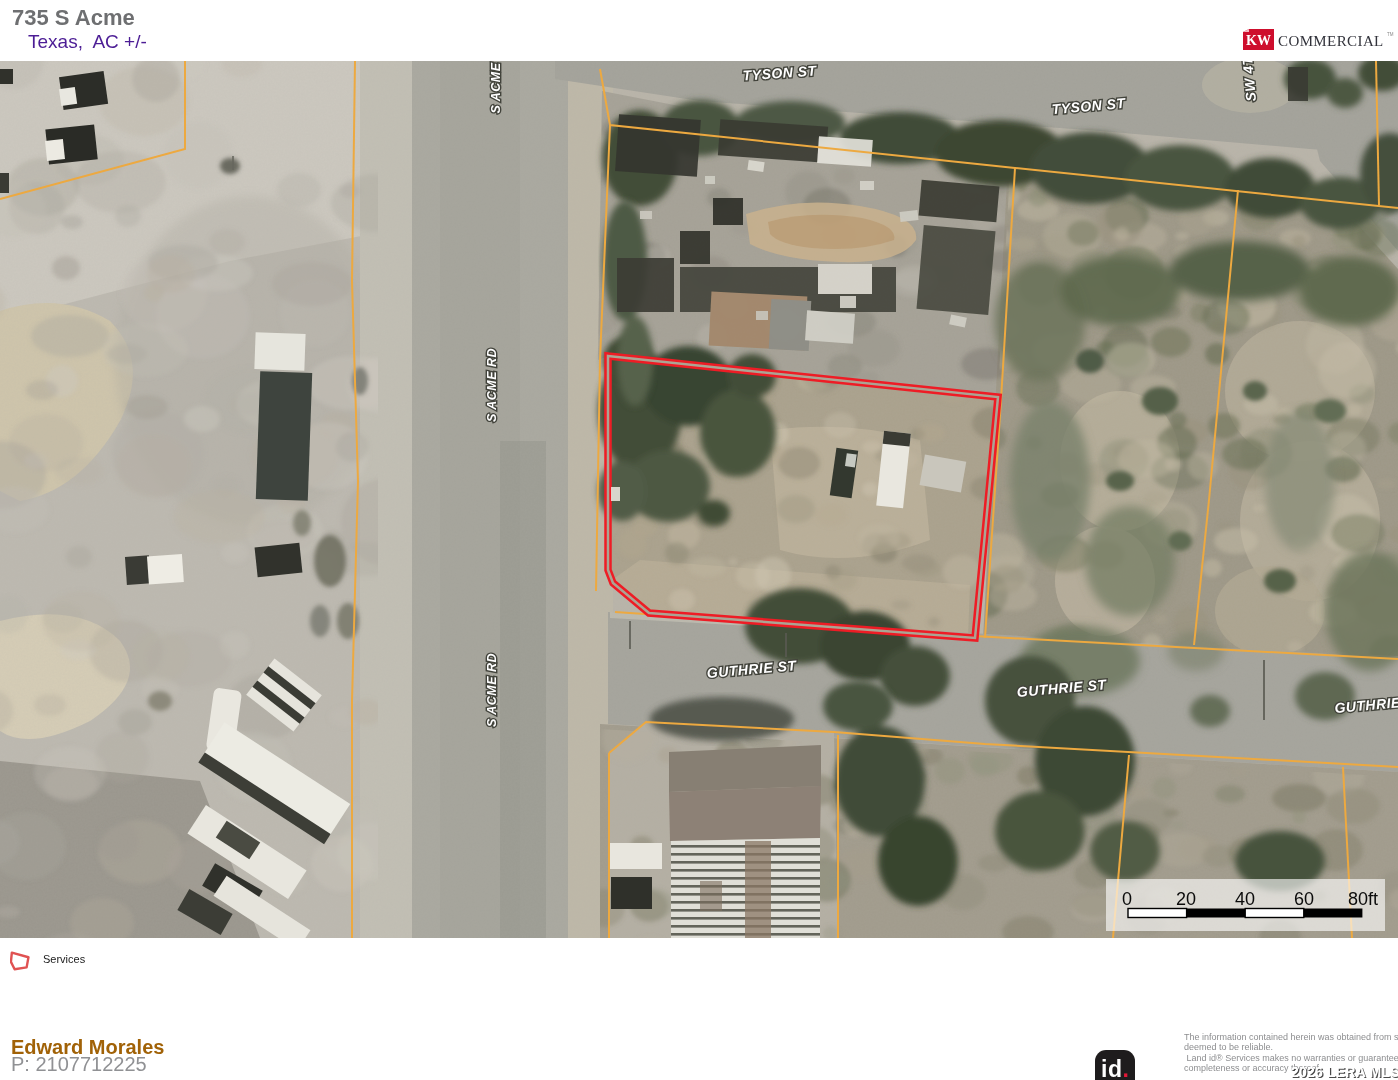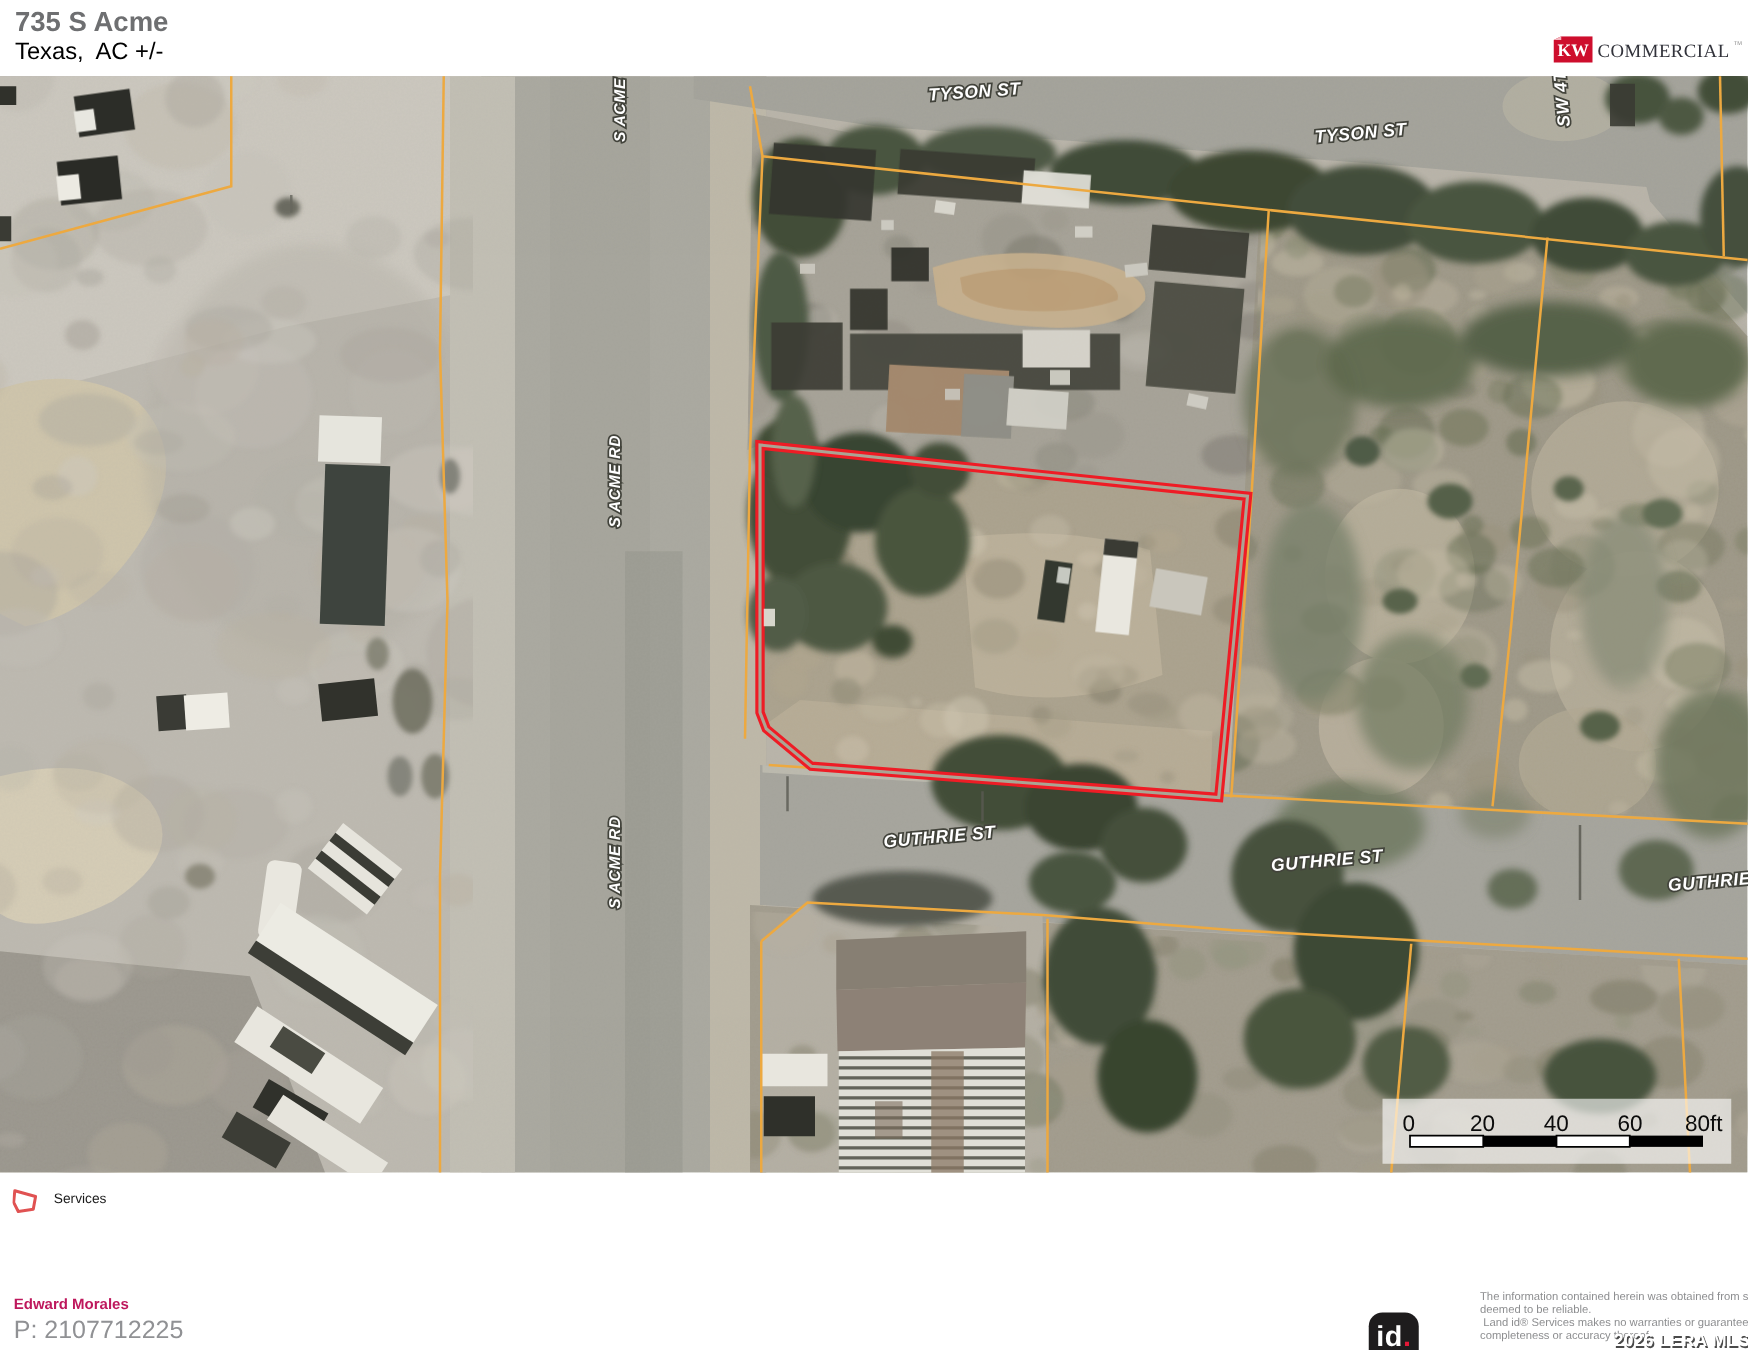--- a/index.html
+++ b/index.html
@@ -4,21 +4,21 @@
 <style>
   html,body{margin:0;padding:0;background:#fff;width:1398px;height:1080px;overflow:hidden;
     font-family:"Liberation Sans", sans-serif;}
   .abs{position:absolute;}
 </style>
 </head>
 <body>
 
 <div class="abs" style="left:12px;top:5px;font-size:22px;font-weight:bold;color:#6e6f71;">735 S Acme</div>
 
-<div class="abs" style="left:12px;top:31px;font-size:19px;color:#000000;">Texas,&nbsp; AC +/-</div>
+<div class="abs" style="left:28px;top:31px;font-size:19px;color:#4c1d95;">Texas,&nbsp; AC +/-</div>
 
 <div class="abs" style="left:1241px;top:29px;width:157px;height:24px;">
   <svg width="157" height="24" viewBox="0 0 157 24">
     <path d="M2 3 L8 0 L33 0 L33 21 L2 21 Z" fill="#ce0e2d"></path>
     <path d="M2 3 L8 0 L8 3 Z" fill="#f4b8c1"></path>
     <text x="17.5" y="16" font-family="Liberation Serif, serif" font-weight="bold" font-size="14" fill="#fff" text-anchor="middle">KW</text>
     <text x="37" y="16.5" font-family="Liberation Serif, serif" font-size="15" fill="#32333b" letter-spacing="0.4">COMMERCIAL</text>
     <text x="146" y="7" font-size="4.5" fill="#8a8a8a">TM</text>
   </svg>
 </div>
@@ -863,21 +863,21 @@
 </div>
 
 <div class="abs" style="left:10px;top:948px;width:24px;height:24px;">
   <svg width="24" height="24" viewBox="0 0 26 26">
     <polygon points="2,5 20,10 18,21 5,23 1,15" fill="none" stroke="#e05252" stroke-width="2.6" stroke-linejoin="round"></polygon>
   </svg>
 </div>
 
 <div class="abs" style="left:43px;top:953px;font-size:11px;color:#1b1b1b;">Services</div>
 
-<div class="abs" style="left:11px;top:1036px;font-size:12px;font-weight:bold;color:#be185d;">Edward Morales</div>
+<div class="abs" style="left:11px;top:1036px;font-size:20px;font-weight:bold;color:#a16207;">Edward Morales</div>
 
 <div class="abs" style="left:11px;top:1053px;font-size:20px;color:#909194;">P: 2107712225</div>
 
 <div class="abs" style="left:1095px;top:1034px;width:40px;height:41px;background:#1e1c1d;border-radius:11px;margin-top:16px;">
   <div style="position:absolute;left:6px;top:6px;font-size:23px;font-weight:bold;color:#fff;letter-spacing:0.5px;">id<span style="color:#e31837;">.</span></div>
 </div>
 
 <div class="abs" style="left:1184px;top:1032px;width:260px;font-size:9px;line-height:10.3px;color:#8d8e90;">The information contained herein was obtained from sources deemed to be reliable.<br>&nbsp;Land id® Services makes no warranties or guarantees as to the completeness or accuracy thereof.</div>
 
 <div class="abs" style="left:1291px;top:1064px;font-size:14px;font-weight:bold;color:#fff;letter-spacing:0.2px;text-shadow:1.2px 1.2px 0 #4a4a4a;white-space:nowrap;">2026 LERA MLS</div>

